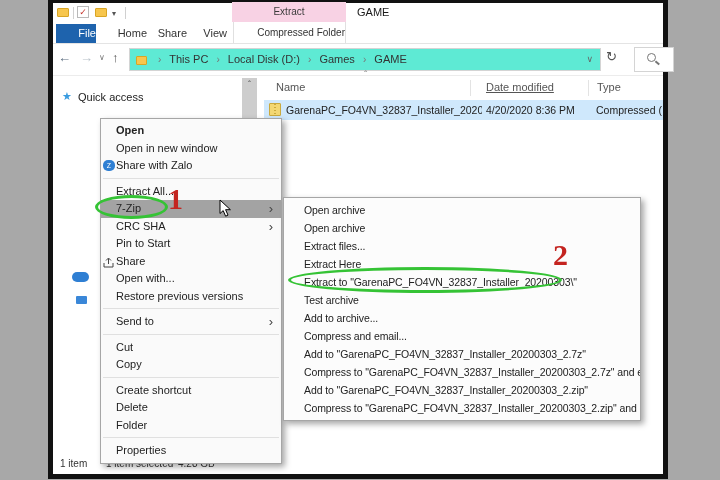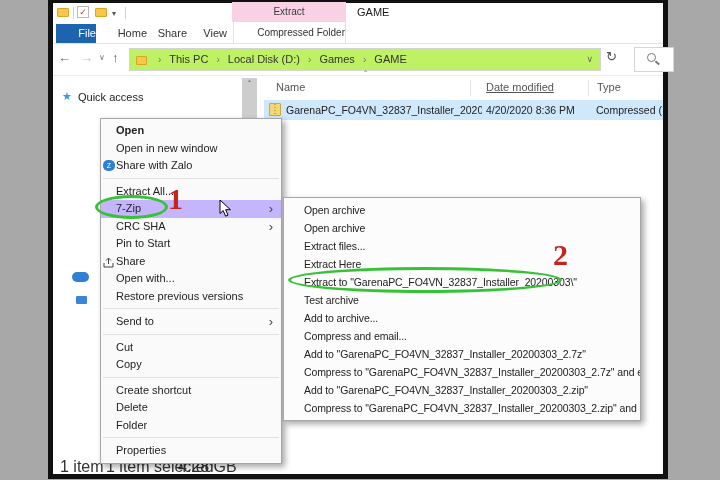--- a/index.html
+++ b/index.html
@@ -18,21 +18,21 @@
 
   
   .tabs-row{position:absolute;left:53px;top:22px;width:610px;height:22px;border-bottom:1px solid #e4e4e4;background:#fff;}
   .tab{position:absolute;top:2px;height:19px;font-size:11px;color:#333;text-align:right;line-height:19px;}
   .tab-file{background:#1e63ad;color:#fff;}
   .tab-cft{border-left:1px solid #e0e0e0;border-right:1px solid #e0e0e0;font-size:10px;color:#333;}
 
   
   .addr-row{position:absolute;left:53px;top:44px;width:610px;height:32px;background:#fff;border-bottom:1px solid #ececec;}
   .nav-glyph{position:absolute;font-size:13px;color:#5c6e80;}
-  .addr-box{position:absolute;left:129px;top:48px;width:472px;height:23px;border:1px solid #d4d4d4;background:#bef264;}
+  .addr-box{position:absolute;left:129px;top:48px;width:472px;height:23px;border:1px solid #d4d4d4;background:#5eead4;}
   .crumb-folder{position:absolute;left:6px;top:7px;width:11px;height:9px;background:#f7c64d;border:1px solid #d9a524;border-radius:1px;}
   .crumbs{position:absolute;left:23px;top:4px;font-size:11px;color:#333;white-space:nowrap;}
   .crumb-sep{color:#777;margin:0 5px;font-size:10px;}
   .addr-caret{position:absolute;right:7px;top:5px;font-size:9px;color:#666;}
   .refresh-btn{position:absolute;left:606px;top:49px;font-size:13px;color:#555;}
   .search-box{position:absolute;left:634px;top:47px;width:40px;height:25px;border:1px solid #d4d4d4;background:#fff;}
   .mag{position:absolute;left:12px;top:5px;width:9px;height:9px;border:1.5px solid #767676;border-radius:50%;}
   .mag::after{content:"";position:absolute;left:7px;top:8px;width:5px;height:1.5px;background:#767676;transform:rotate(40deg);}
 
   
@@ -45,27 +45,27 @@
   .colhead{position:absolute;top:81px;font-size:11px;color:#555;}
   .sort-caret{position:absolute;left:364px;top:70px;font-size:10px;color:#888;}
   .colsep{position:absolute;top:80px;width:1px;height:16px;background:#e3e3e3;}
 
   .file-row{position:absolute;left:264px;top:100px;width:399px;height:20px;background:#cfe8fc;}
   .zip-ico{position:absolute;left:5px;top:3px;width:12px;height:13px;background:#f3d773;border:1px solid #caa93e;border-radius:1px;}
   .zip-ico::after{content:"";position:absolute;left:4px;top:0;width:2px;height:12px;background:repeating-linear-gradient(#caa93e 0 1px,transparent 1px 3px);}
   .cell{position:absolute;top:4px;font-size:10.5px;color:#222;white-space:nowrap;overflow:hidden;}
 
   
-  .status{position:absolute;left:53px;top:458px;width:512px;height:16px;font-size:16px;color:#333;}
+  .status{position:absolute;left:53px;top:458px;width:512px;height:16px;font-size:10px;color:#333;}
 
   
   .cmenu{position:absolute;left:100px;top:118px;width:182px;background:#fafafa;border:1px solid #a6a6a6;box-shadow:3px 3px 6px rgba(0,0,0,.35);padding:3px 0;z-index:10;}
   .mi{position:relative;height:17.5px;line-height:17.5px;padding-left:15px;font-size:11px;color:#222;white-space:nowrap;}
   .mi.bold{font-weight:bold;}
-  .mi.hl{background:#c4b5fd;}
+  .mi.hl{background:#a3a3a3;}
   .mi .arrow{position:absolute;right:8px;top:0;font-size:13px;color:#444;}
   .msep{border-top:1px solid #e0e0e0;margin:3px 2px 4px 2px;}
   .mi-ico{position:absolute;left:2px;top:3px;}
   .zalo{width:12px;height:11px;background:#2f7fd3;border-radius:5px;color:#fff;font-size:7px;text-align:center;line-height:11px;}
 
   
   .smenu{position:absolute;left:283px;top:197px;width:358px;background:#fcfcfc;border:1px solid #a6a6a6;box-shadow:3px 3px 6px rgba(0,0,0,.35);padding:3px 0;z-index:11;}
   .smi{height:18px;line-height:18px;padding-left:20px;font-size:10.5px;letter-spacing:-0.1px;color:#222;white-space:nowrap;overflow:hidden;}
 
   

